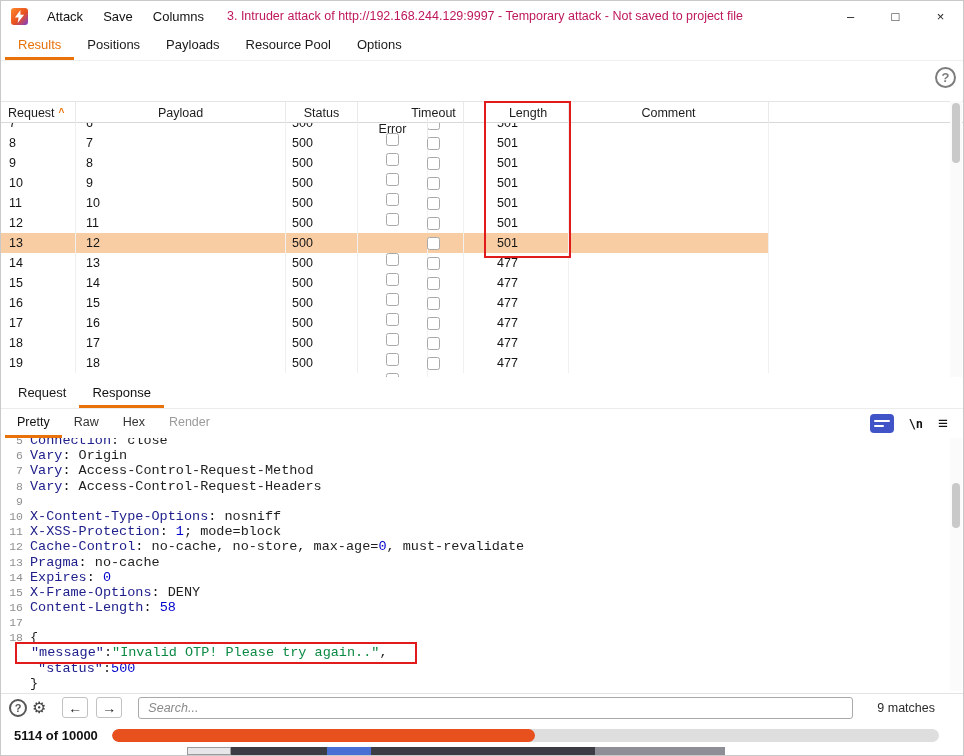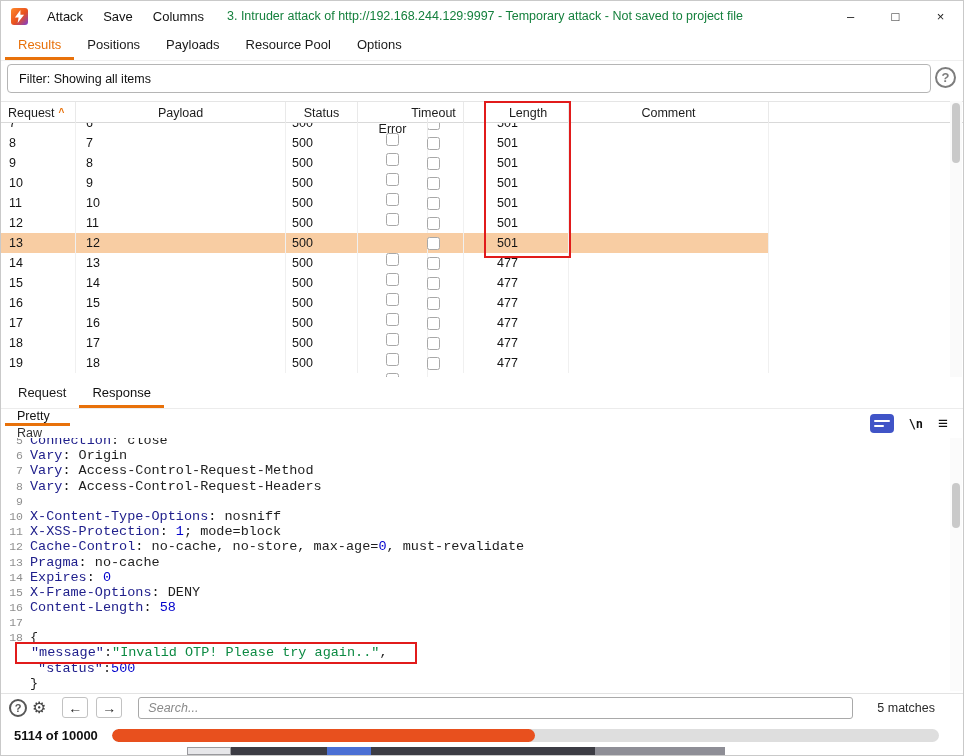--- a/index.html
+++ b/index.html
@@ -5,21 +5,21 @@
   * { margin:0; padding:0; box-sizing:border-box; }
   body { font-family:"Liberation Sans", sans-serif; background:#fff; }
   .window { position:relative; width:964px; height:756px; background:#fff; border:1px solid #c9c9c9; overflow:hidden; }
 
   
   .titlebar { position:absolute; top:0; left:0; right:0; height:30px; display:flex; align-items:center; background:#fff; }
   .burp-icon { width:17px; height:17px; margin:0 9px 0 10px; border-radius:3px;
     background:linear-gradient(135deg,#ff8a2a 0%,#e8501e 55%,#7a3fd4 100%);
     display:flex; align-items:center; justify-content:center; flex:none; }
   .menu-item { font-size:13px; padding:0 10px; color:#111; height:30px; display:flex; align-items:center; }
-  .window-title { position:absolute; left:226px; top:0; height:30px; display:flex; align-items:center; font-size:12.5px; color:#15803d; white-space:nowrap; }
+  .window-title { position:absolute; left:226px; top:0; height:30px; display:flex; align-items:center; font-size:12.5px; color:#be185d; white-space:nowrap; }
   .win-controls { margin-left:auto; display:flex; }
   .win-btn { width:45px; height:30px; display:flex; align-items:center; justify-content:center; font-size:13px; color:#222; }
 
   
   .main-tabs { position:absolute; top:30px; left:0; right:0; height:30px; display:flex; align-items:stretch; padding-left:4px; border-bottom:1px solid #efefef; }
   .tab { display:flex; align-items:center; padding:0 13px; font-size:13px; color:#1a1a1a; border-bottom:3px solid transparent; cursor:default; }
   .tab.active { color:#e8710a; border-bottom-color:#e8710a; }
   .tab.active-dark { color:#111; border-bottom-color:#e8710a; }
 
   
@@ -136,23 +136,20 @@
 
   <div class="main-tabs">
       <div class="tab active">Results</div>
       <div class="tab">Positions</div>
       <div class="tab">Payloads</div>
       <div class="tab">Resource Pool</div>
       <div class="tab">Options</div>
     </div>
 
   <div class="filter-region">
-    <div class="filter-box">
-      <span>Filter: Showing all items</span>
-    </div>
     <div class="help-circle">?</div>
   </div>
 
   <div class="table-header">
     <div class="hcell left col0">
       <span>Request</span>
       <span class="sort">^</span>
     </div>
     <div class="hcell col1">
         <span>Payload</span>
@@ -353,21 +350,21 @@
   <div class="tscroll">
     <div class="tscroll-thumb"></div>
   </div>
 
   <div class="detail-tabs">
       <div class="tab">Request</div>
       <div class="tab active-dark">Response</div>
     </div>
 
   <div class="view-tabs">
-    <span style="display:flex;flex-direction:column;">
+    <span style="display:flex;">
         <div class="vtab active">Pretty</div>
         <div class="vtab">Raw</div>
         <div class="vtab">Hex</div>
         <div class="vtab muted">Render</div>
       </span>
     <span class="view-icons">
       <span class="wrap-icon">
           <i class="b1"></i>
           <i class="b2"></i>
         </span>
@@ -400,21 +397,21 @@
   <div class="escroll">
     <div class="escroll-thumb"></div>
   </div>
 
   <div class="bottom-bar">
     <span class="qmark">?</span>
     <span class="gear">⚙</span>
     <span class="nav-btn first">←</span>
     <span class="nav-btn">→</span>
     <input class="search-input" type="text" placeholder="Search..." style="">
-    <span class="matches">5 matches</span>
+    <span class="matches">9 matches</span>
   </div>
 
   <div class="progress-row">
     <span class="progress-label">5114 of 10000</span>
     <span class="progress-track">
       <span class="progress-fill" style="width: 51.14%;"></span>
     </span>
   </div>
 
   <div class="taskbar">

